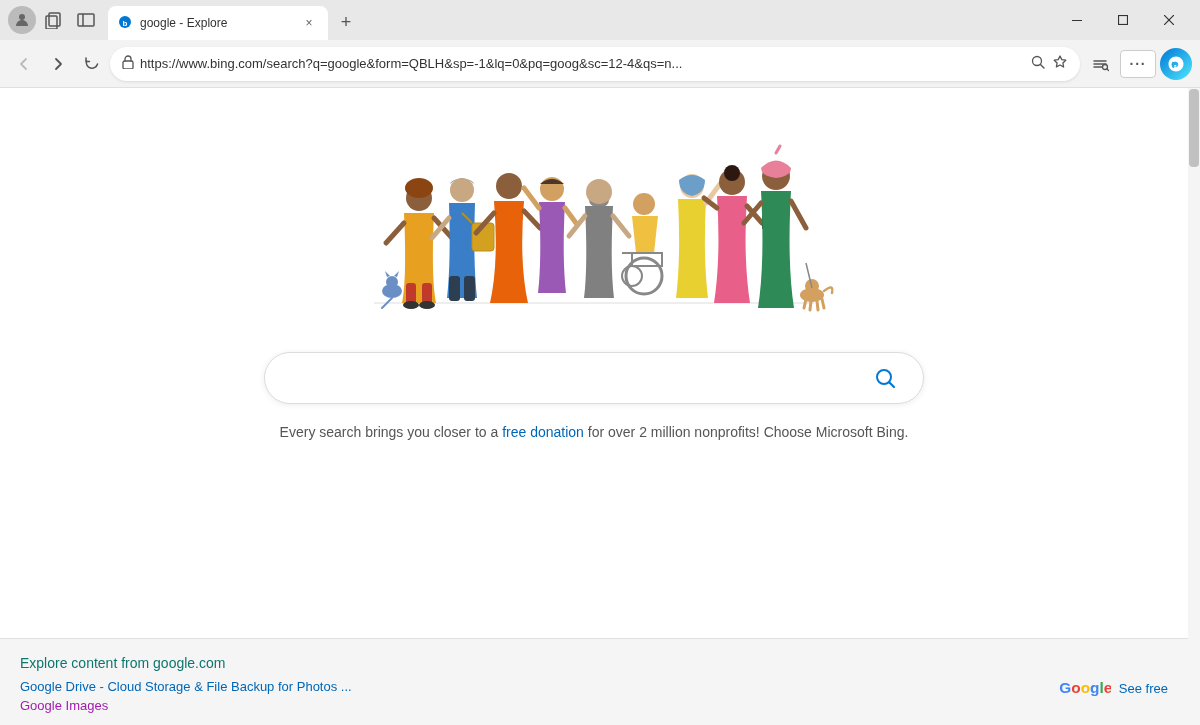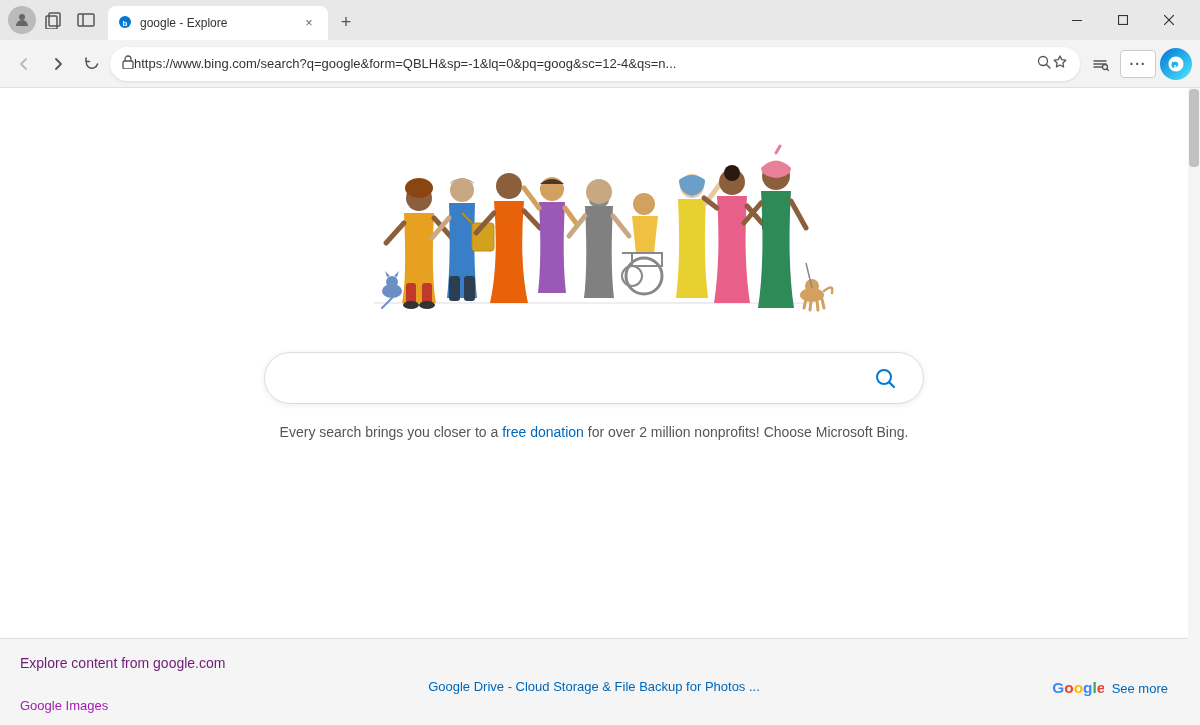--- a/index.html
+++ b/index.html
@@ -79,21 +79,21 @@
       </svg>
   </div>
 
   <div style="width:32px;height:32px;border-radius:50%;display:flex;align-items:center;justify-content:center;cursor:pointer;">
     <svg width="16" height="16" viewBox="0 0 16 16" fill="none">
         <path d="M13.5 8A5.5 5.5 0 112.5 5" stroke="#555" stroke-width="1.5" stroke-linecap="round"></path>
         <path d="M2 2v3.5h3.5" stroke="#555" stroke-width="1.5" stroke-linecap="round" stroke-linejoin="round"></path>
       </svg>
   </div>
 
-  <div style="flex:1;height:34px;background:#fff;border-radius:20px;display:flex;align-items:center;padding:0 12px;gap:0;box-shadow:0 1px 3px rgba(0,0,0,0.1);cursor:text;">
+  <div style="flex:1;height:34px;background:#fff;border-radius:20px;display:flex;align-items:center;padding:0 12px;gap:6px;box-shadow:0 1px 3px rgba(0,0,0,0.1);cursor:text;">
     <span style="font-size:13px;color:#555;">
       <svg width="12" height="14" viewBox="0 0 12 14" fill="none">
           <rect x="1" y="6" width="10" height="8" rx="1.5" stroke="#555" stroke-width="1.3"></rect>
           <path d="M3 6V4a3 3 0 016 0v2" stroke="#555" stroke-width="1.3" stroke-linecap="round"></path>
         </svg>
     </span>
     <span style="flex:1;font-size:13px;color:#333;overflow:hidden;text-overflow:ellipsis;white-space:nowrap;">https://www.bing.com/search?q=google&amp;form=QBLH&amp;sp=-1&amp;lq=0&amp;pq=goog&amp;sc=12-4&amp;qs=n...</span>
     <span style="cursor:pointer;">
       <svg width="16" height="16" viewBox="0 0 16 16" fill="none">
           <circle cx="7" cy="7" r="4.5" stroke="#555" stroke-width="1.3"></circle>
@@ -259,29 +259,29 @@
         </div>
       </div>
     </div>
 
     <div style="font-size:14px;color:#555;text-align:left;">
       <span>Every search brings you closer to a </span><a style="color:#0067b8;text-decoration:none;cursor:pointer;">free donation</a><span> for over 2 million nonprofits! Choose Microsoft Bing.</span>
     </div>
   </div>
 
   <div style="position:absolute;bottom:0;left:0;width:1188px;background:#f5f5f5;border-top:1px solid #e0e0e0;padding:16px 20px 12px 20px;">
-    <div style="font-size:14px;color:#701a75;font-weight:500;margin-bottom:8px;">Explore content from google.com</div>
-    <a style="font-size:13px;color:#0067b8;text-decoration:none;display:block;margin-bottom:4px;cursor:pointer;text-align:center;">Google Drive - Cloud Storage &amp; File Backup for Photos ...</a>
+    <div style="font-size:14px;color:#0f766e;font-weight:500;margin-bottom:8px;">Explore content from google.com</div>
+    <a style="font-size:13px;color:#0067b8;text-decoration:none;display:block;margin-bottom:4px;cursor:pointer;">Google Drive - Cloud Storage &amp; File Backup for Photos ...</a>
     <a style="font-size:13px;color:#a21caf;text-decoration:none;display:block;cursor:pointer;">Google Images</a>
 
     <div style="position:absolute;right:20px;bottom:28px;display:flex;align-items:center;gap:8px;">
 
       <div style="width:52px;height:18px;">
         <svg viewBox="0 0 80 28" width="52" height="18">
           <text x="0" y="22" font-size="24" font-family="Arial, sans-serif" font-weight="bold">
             <tspan fill="#4285F4">G</tspan><tspan fill="#EA4335">o</tspan><tspan fill="#FBBC05">o</tspan><tspan fill="#4285F4">g</tspan><tspan fill="#34A853">l</tspan><tspan fill="#EA4335">e</tspan>
           </text>
         </svg>
       </div>
-      <a style="font-size:13px;color:#0067b8;text-decoration:none;cursor:pointer;">See more</a>
+      <a style="font-size:13px;color:#0067b8;text-decoration:none;cursor:pointer;">See free</a>
     </div>
   </div>
 </div>
 
 </body></html>

